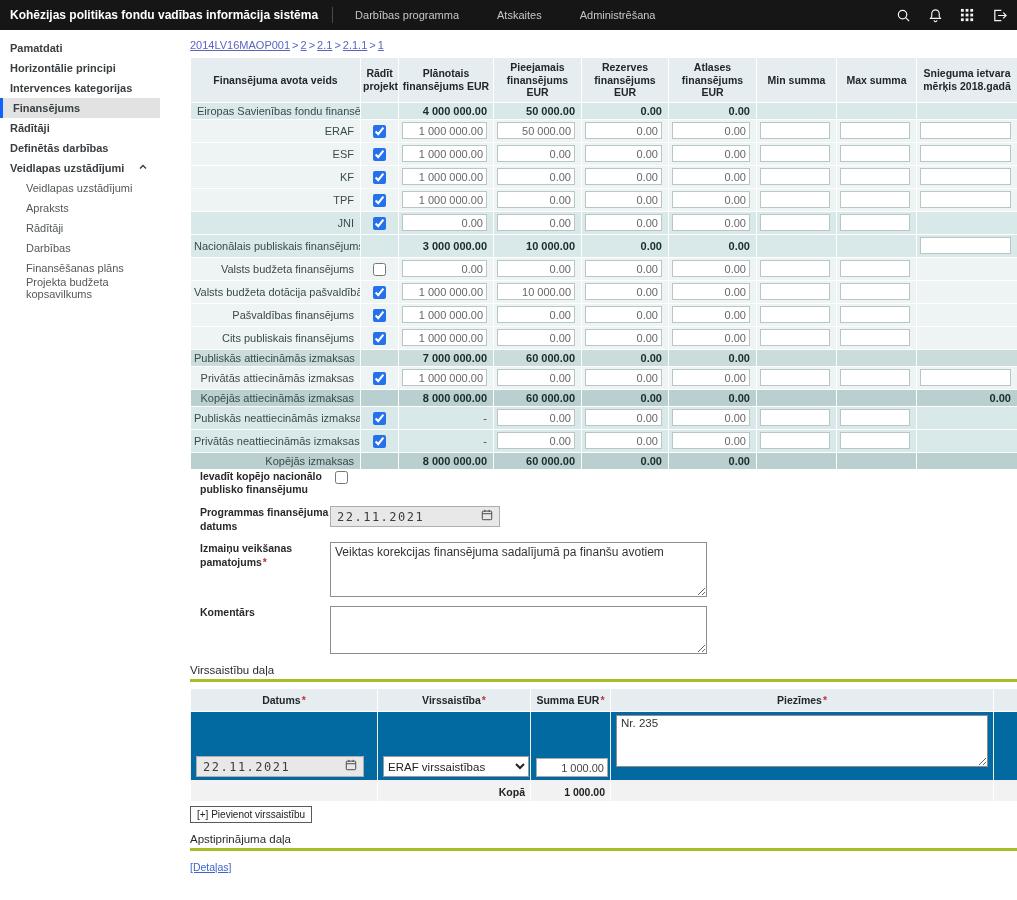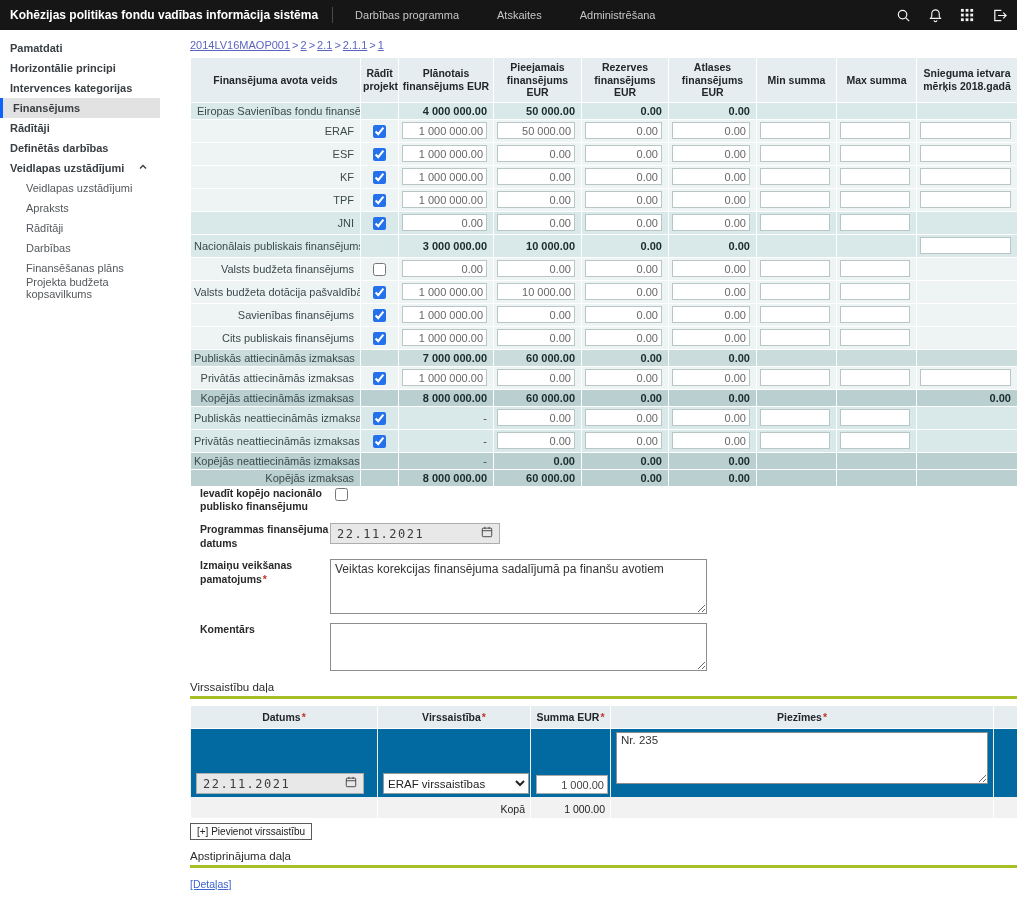--- a/index.html
+++ b/index.html
@@ -74,21 +74,21 @@
          text-align:center;}
   .vs td{border:1px solid #f0f0f0;vertical-align:bottom;padding:3px 5px;}
   .vs tr.body-row td{height:62px;background:#0369a1;}
   .vs td.notes-cell{vertical-align:top;}
   .vs textarea.notes{width:100%;box-sizing:border-box;height:52px;border:1px solid #8d8d8d;
                      font-family:inherit;font-size:11.5px;color:#333;padding:1px 4px;}
   .vs select{width:146px;height:21px;font-family:inherit;font-size:11.5px;color:#222;
              border:1px solid #9a9a9a;background:#fff;}
   .vs input.sum{width:72px;box-sizing:border-box;height:19px;border:1px solid #aaa;text-align:right;
                 font-family:inherit;font-size:11px;color:#444;padding:0 3px;}
-  .vs tr.total-row td{background:#f2f2f2;height:14px;border:1px solid #fff;font-weight:normal;
+  .vs tr.total-row td{background:#f2f2f2;height:14px;border:1px solid #fff;font-weight:bold;
                       color:#222;text-align:right;margin-top:12px;}
   .add-vs{margin-top:4px;background:#fdfdfd;border:1px solid #5a5a5a;font-family:inherit;
           font-size:10px;color:#222;padding:2px 6px;cursor:pointer;}
 
   
   .det-link{font-size:10.5px;color:#3e63cf;text-decoration:underline;cursor:pointer;}
 </style>
 </head>
 <body>
 
@@ -303,21 +303,21 @@
           <td class="c-check"><input type="checkbox" checked="" style=""></td>
           <td class="c-num"><input class="amt" type="text" value="1 000 000.00" style=""></td>
           <td class="c-num"><input class="amt" type="text" value="10 000.00" style=""></td>
           <td class="c-num"><input class="amt" type="text" value="0.00" style=""></td>
           <td class="c-num"><input class="amt" type="text" value="0.00" style=""></td>
           <td class="c-num"><input class="amt" type="text" style=""></td>
           <td class="c-num"><input class="amt" type="text" style=""></td>
           <td class="c-num"></td>
         </tr>
         <tr class="r-light tall">
-          <td class="c-label">Savienības finansējums</td>
+          <td class="c-label">Pašvaldības finansējums</td>
           <td class="c-check"><input type="checkbox" checked="" style=""></td>
           <td class="c-num"><input class="amt" type="text" value="1 000 000.00" style=""></td>
           <td class="c-num"><input class="amt" type="text" value="0.00" style=""></td>
           <td class="c-num"><input class="amt" type="text" value="0.00" style=""></td>
           <td class="c-num"><input class="amt" type="text" value="0.00" style=""></td>
           <td class="c-num"><input class="amt" type="text" style=""></td>
           <td class="c-num"><input class="amt" type="text" style=""></td>
           <td class="c-num"></td>
         </tr>
         <tr class="r-light tall">
@@ -377,31 +377,20 @@
         </tr>
         <tr class="r-tint tall">
           <td class="c-label">Privātās neattiecināmās izmaksas</td>
           <td class="c-check"><input type="checkbox" checked="" style=""></td>
           <td class="c-num">-</td>
           <td class="c-num"><input class="amt" type="text" value="0.00" style=""></td>
           <td class="c-num"><input class="amt" type="text" value="0.00" style=""></td>
           <td class="c-num"><input class="amt" type="text" value="0.00" style=""></td>
           <td class="c-num"><input class="amt" type="text" style=""></td>
           <td class="c-num"><input class="amt" type="text" style=""></td>
-          <td class="c-num"></td>
-        </tr>
-        <tr class="r-dark slim">
-          <td class="c-label">Kopējās neattiecināmās izmaksas</td>
-          <td class="c-check"></td>
-          <td class="c-num">-</td>
-          <td class="c-num strong">0.00</td>
-          <td class="c-num strong">0.00</td>
-          <td class="c-num strong">0.00</td>
-          <td class="c-num"></td>
-          <td class="c-num"></td>
           <td class="c-num"></td>
         </tr>
         <tr class="r-dark slim">
           <td class="c-label">Kopējās izmaksas</td>
           <td class="c-check"></td>
           <td class="c-num strong">8 000 000.00</td>
           <td class="c-num strong">60 000.00</td>
           <td class="c-num strong">0.00</td>
           <td class="c-num strong">0.00</td>
           <td class="c-num"></td>

